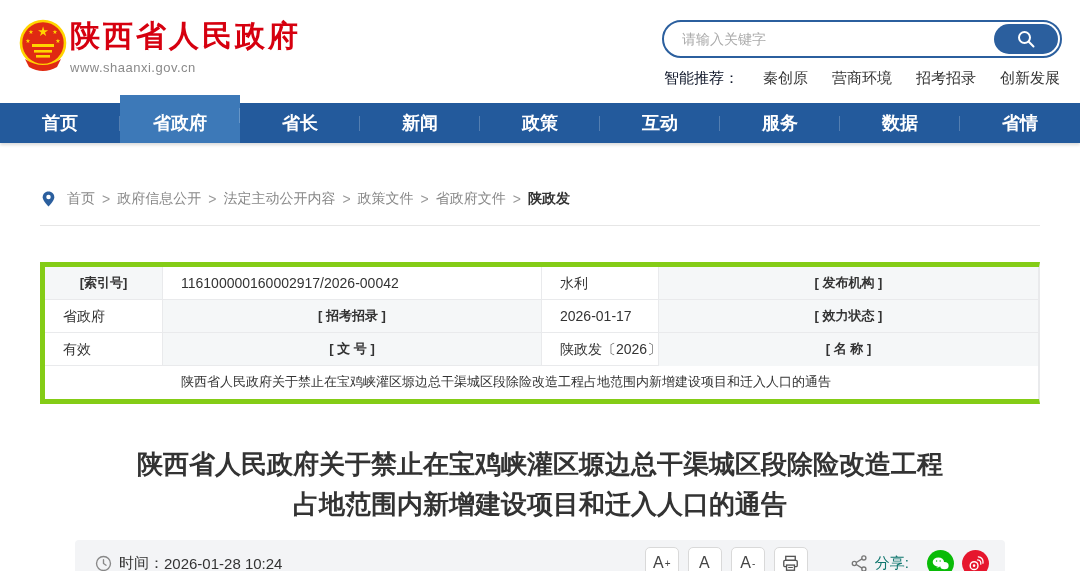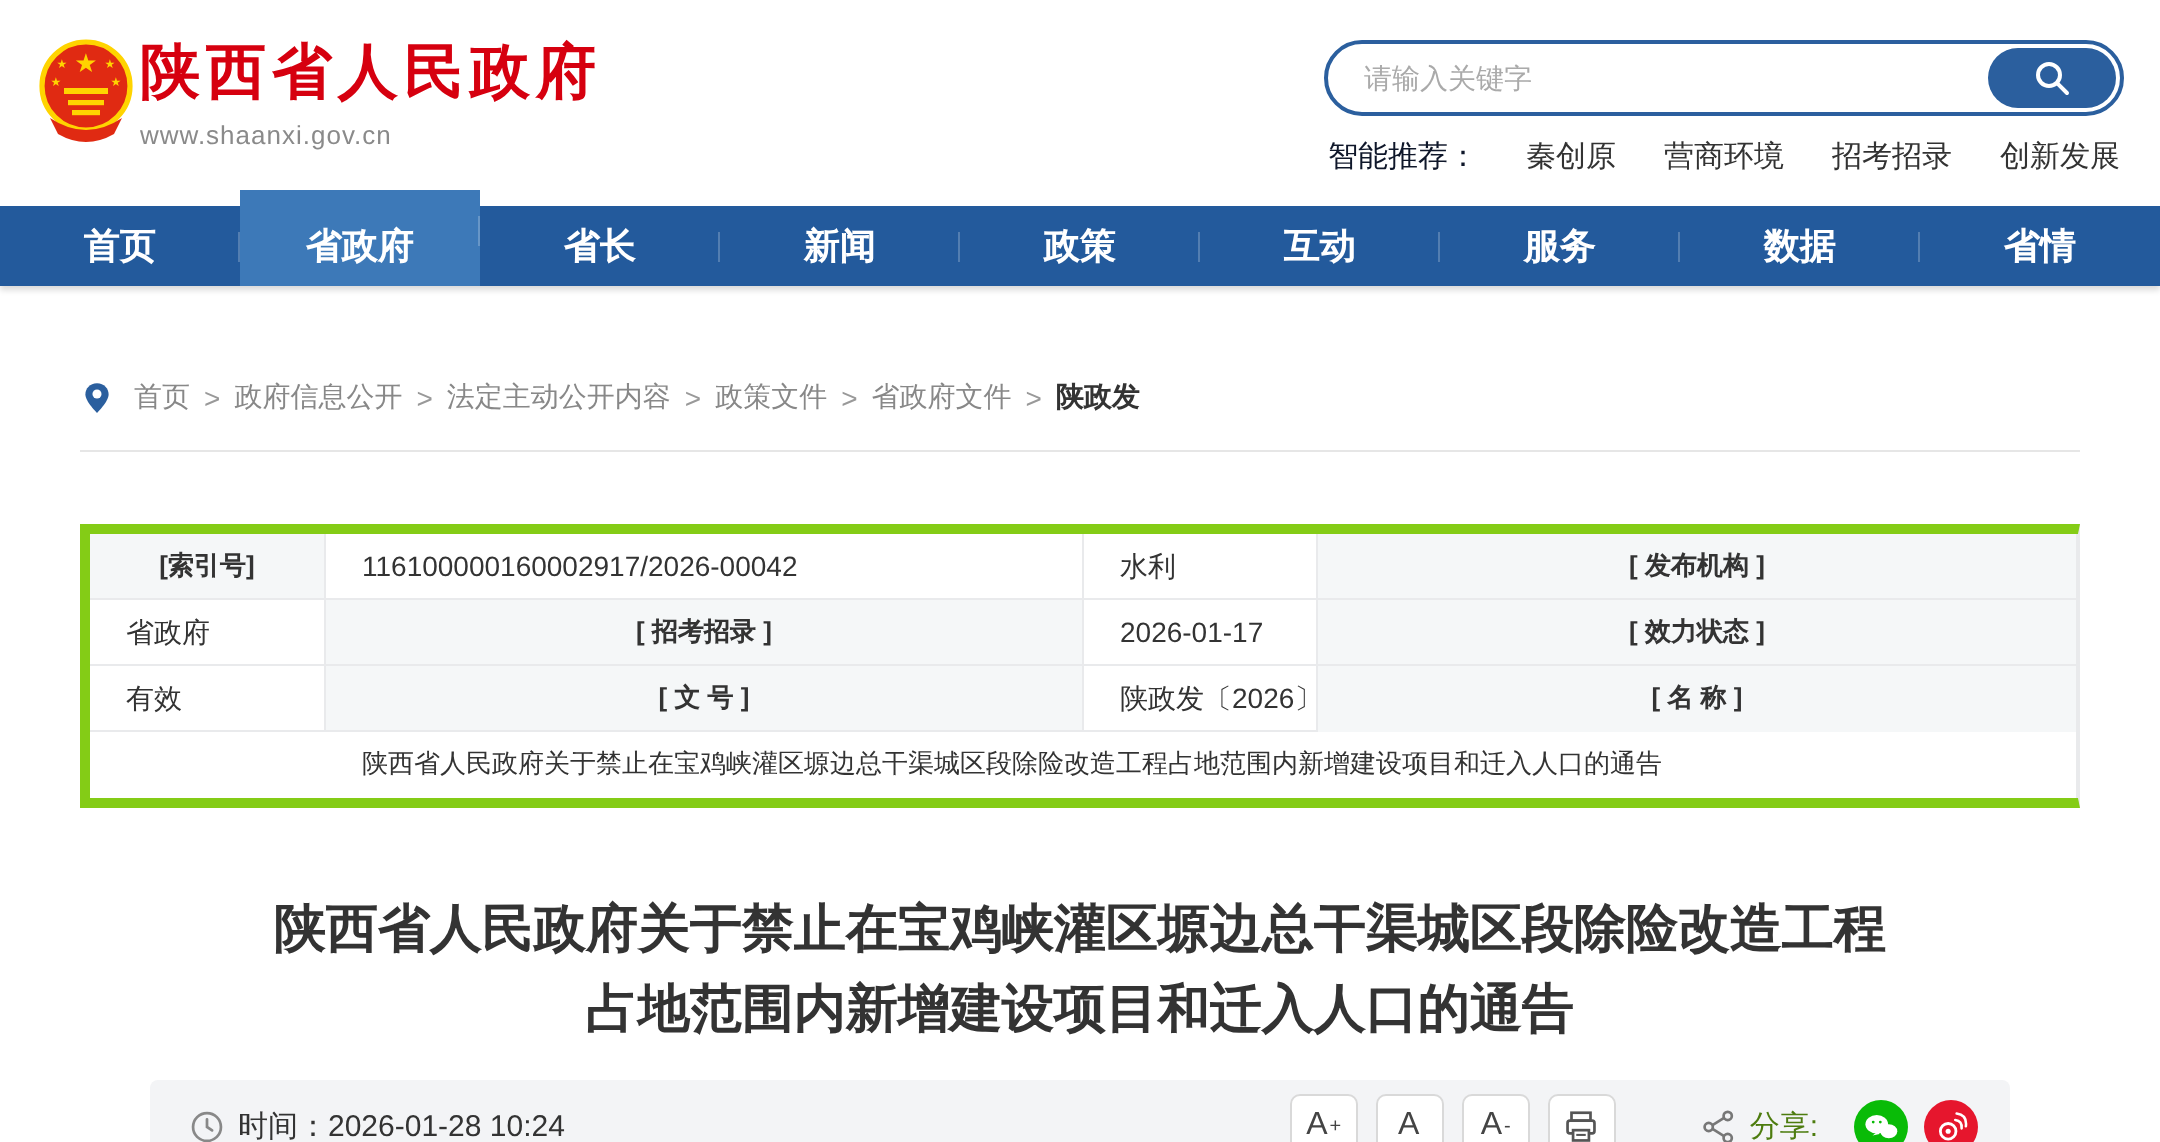--- a/index.html
+++ b/index.html
@@ -61,21 +61,21 @@
   .timebar { margin:16px 75px 0; height:46px; background:#f3f4f6; border-radius:4px;
     display:flex; align-items:center; padding:0 16px 0 20px; }
   .time-left { display:flex; align-items:center; font-size:15px; color:#333; }
   .time-left svg { margin-right:7px; }
   .tools { margin-left:auto; display:flex; align-items:center; }
   .tool-btn { width:34px; height:32px; background:#fff; border:1px solid #d9d9d9; border-radius:5px;
     margin-left:9px; font-size:16px; color:#444; cursor:pointer; display:flex; align-items:center;
     justify-content:center; font-family:"Liberation Sans",sans-serif; }
   .tool-btn sup { font-size:10px; margin-left:1px; }
   .share { display:flex; align-items:center; margin-left:42px; }
-  .share-label { font-size:15px; color:#4d7c0f; margin:0 10px 0 6px; }
+  .share-label { font-size:15px; color:#0f766e; margin:0 10px 0 6px; }
   .s-circle { width:27px; height:27px; border-radius:50%; margin-left:8px; cursor:pointer;
     display:flex; align-items:center; justify-content:center; }
   .wechat { background:#09bb07; }
   .weibo { background:#e6162d; }
 </style>
 </head>
 <body>
 
 <div class="header">
   <div class="logo">

